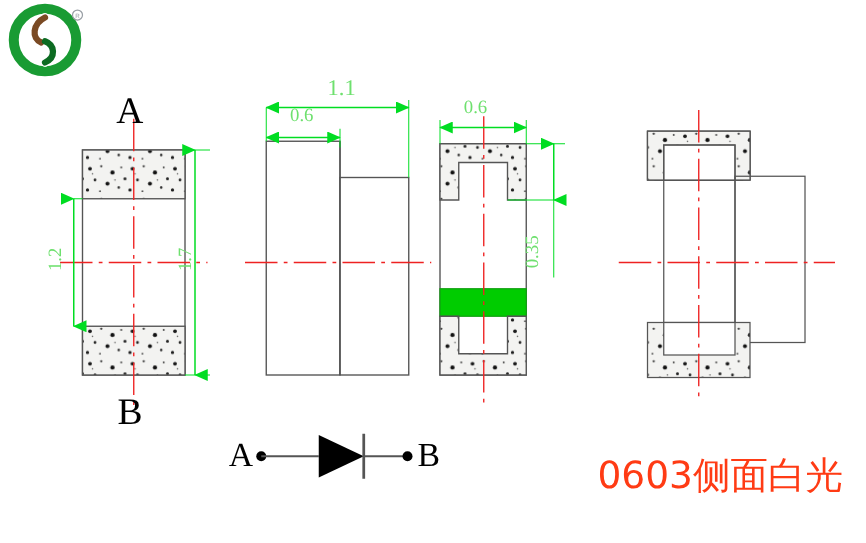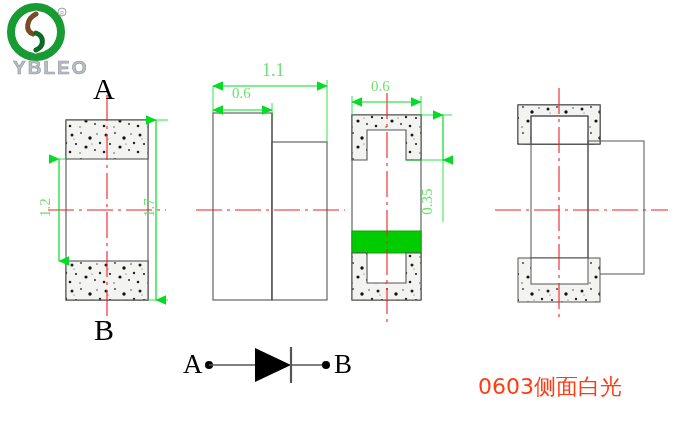--- a/index.html
+++ b/index.html
@@ -138,37 +138,34 @@
     <g>
       <circle cx="36" cy="32" r="25" fill="none" stroke="#199b33" stroke-width="8"></circle>
       <path d="M36,14 C24,18 23,32 32,35 C41,38 45,46 36,50" fill="none" stroke="#ffffff" stroke-width="7" stroke-linecap="round"></path>
       <path d="M36,14 C26,19 25,31 33,34" fill="none" stroke="#7a4a24" stroke-width="5" stroke-linecap="round"></path>
       <path d="M36,50 C45,46 44,36 36,33" fill="none" stroke="#0c6b22" stroke-width="5" stroke-linecap="round"></path>
       <circle cx="62" cy="12" r="4" fill="none" stroke="#9aa0a6" stroke-width="1"></circle>
       <text x="62" y="14.5" font-family="'Liberation Sans',sans-serif" font-size="5" fill="#9aa0a6" text-anchor="middle">R</text>
     </g>
   </svg>
 
-  <div class="lbl" style="left:13px;top:57px;font-family:'Liberation Sans',sans-serif;font-size:19px;
-              font-weight:700;letter-spacing:2px;color:#b9bfc4;
-              -webkit-text-stroke:0.6px #8f979d;">YBLEO</div>
 
   <div class="lbl" style="left:93px;top:72px;font-size:30px;color:#000;">A</div>
   <div class="lbl" style="left:94px;top:313px;font-size:30px;color:#000;">B</div>
   <div class="lbl" style="left:36px;top:199px;font-size:15px;color:#6ee06e;
               transform:rotate(-90deg);transform-origin:center;">1.2</div>
   <div class="lbl" style="left:140px;top:199px;font-size:15px;color:#6ee06e;
               transform:rotate(-90deg);transform-origin:center;">1.7</div>
 
   <div class="lbl" style="left:262px;top:60px;font-size:18px;color:#6ee06e;">1.1</div>
   <div class="lbl" style="left:232px;top:85px;font-size:15px;color:#6ee06e;">0.6</div>
 
   <div class="lbl" style="left:371px;top:78px;font-size:15px;color:#6ee06e;">0.6</div>
   <div class="lbl" style="left:414px;top:193px;font-size:15px;color:#6ee06e;
               transform:rotate(-90deg);transform-origin:center;">0.35</div>
 
   <div class="lbl" style="left:183px;top:349px;font-size:27px;color:#000;">A</div>
   <div class="lbl" style="left:334px;top:349px;font-size:27px;color:#000;">B</div>
 
-  <div class="lbl" style="left:478px;top:372px;font-size:22px;color:#ff3b14;
+  <div class="lbl" style="left:478px;top:360px;font-size:30px;color:#ff3b14;
               font-family:'DejaVu Sans',sans-serif;">0603侧面白光</div>
 
 </div>
 
 </body></html>

